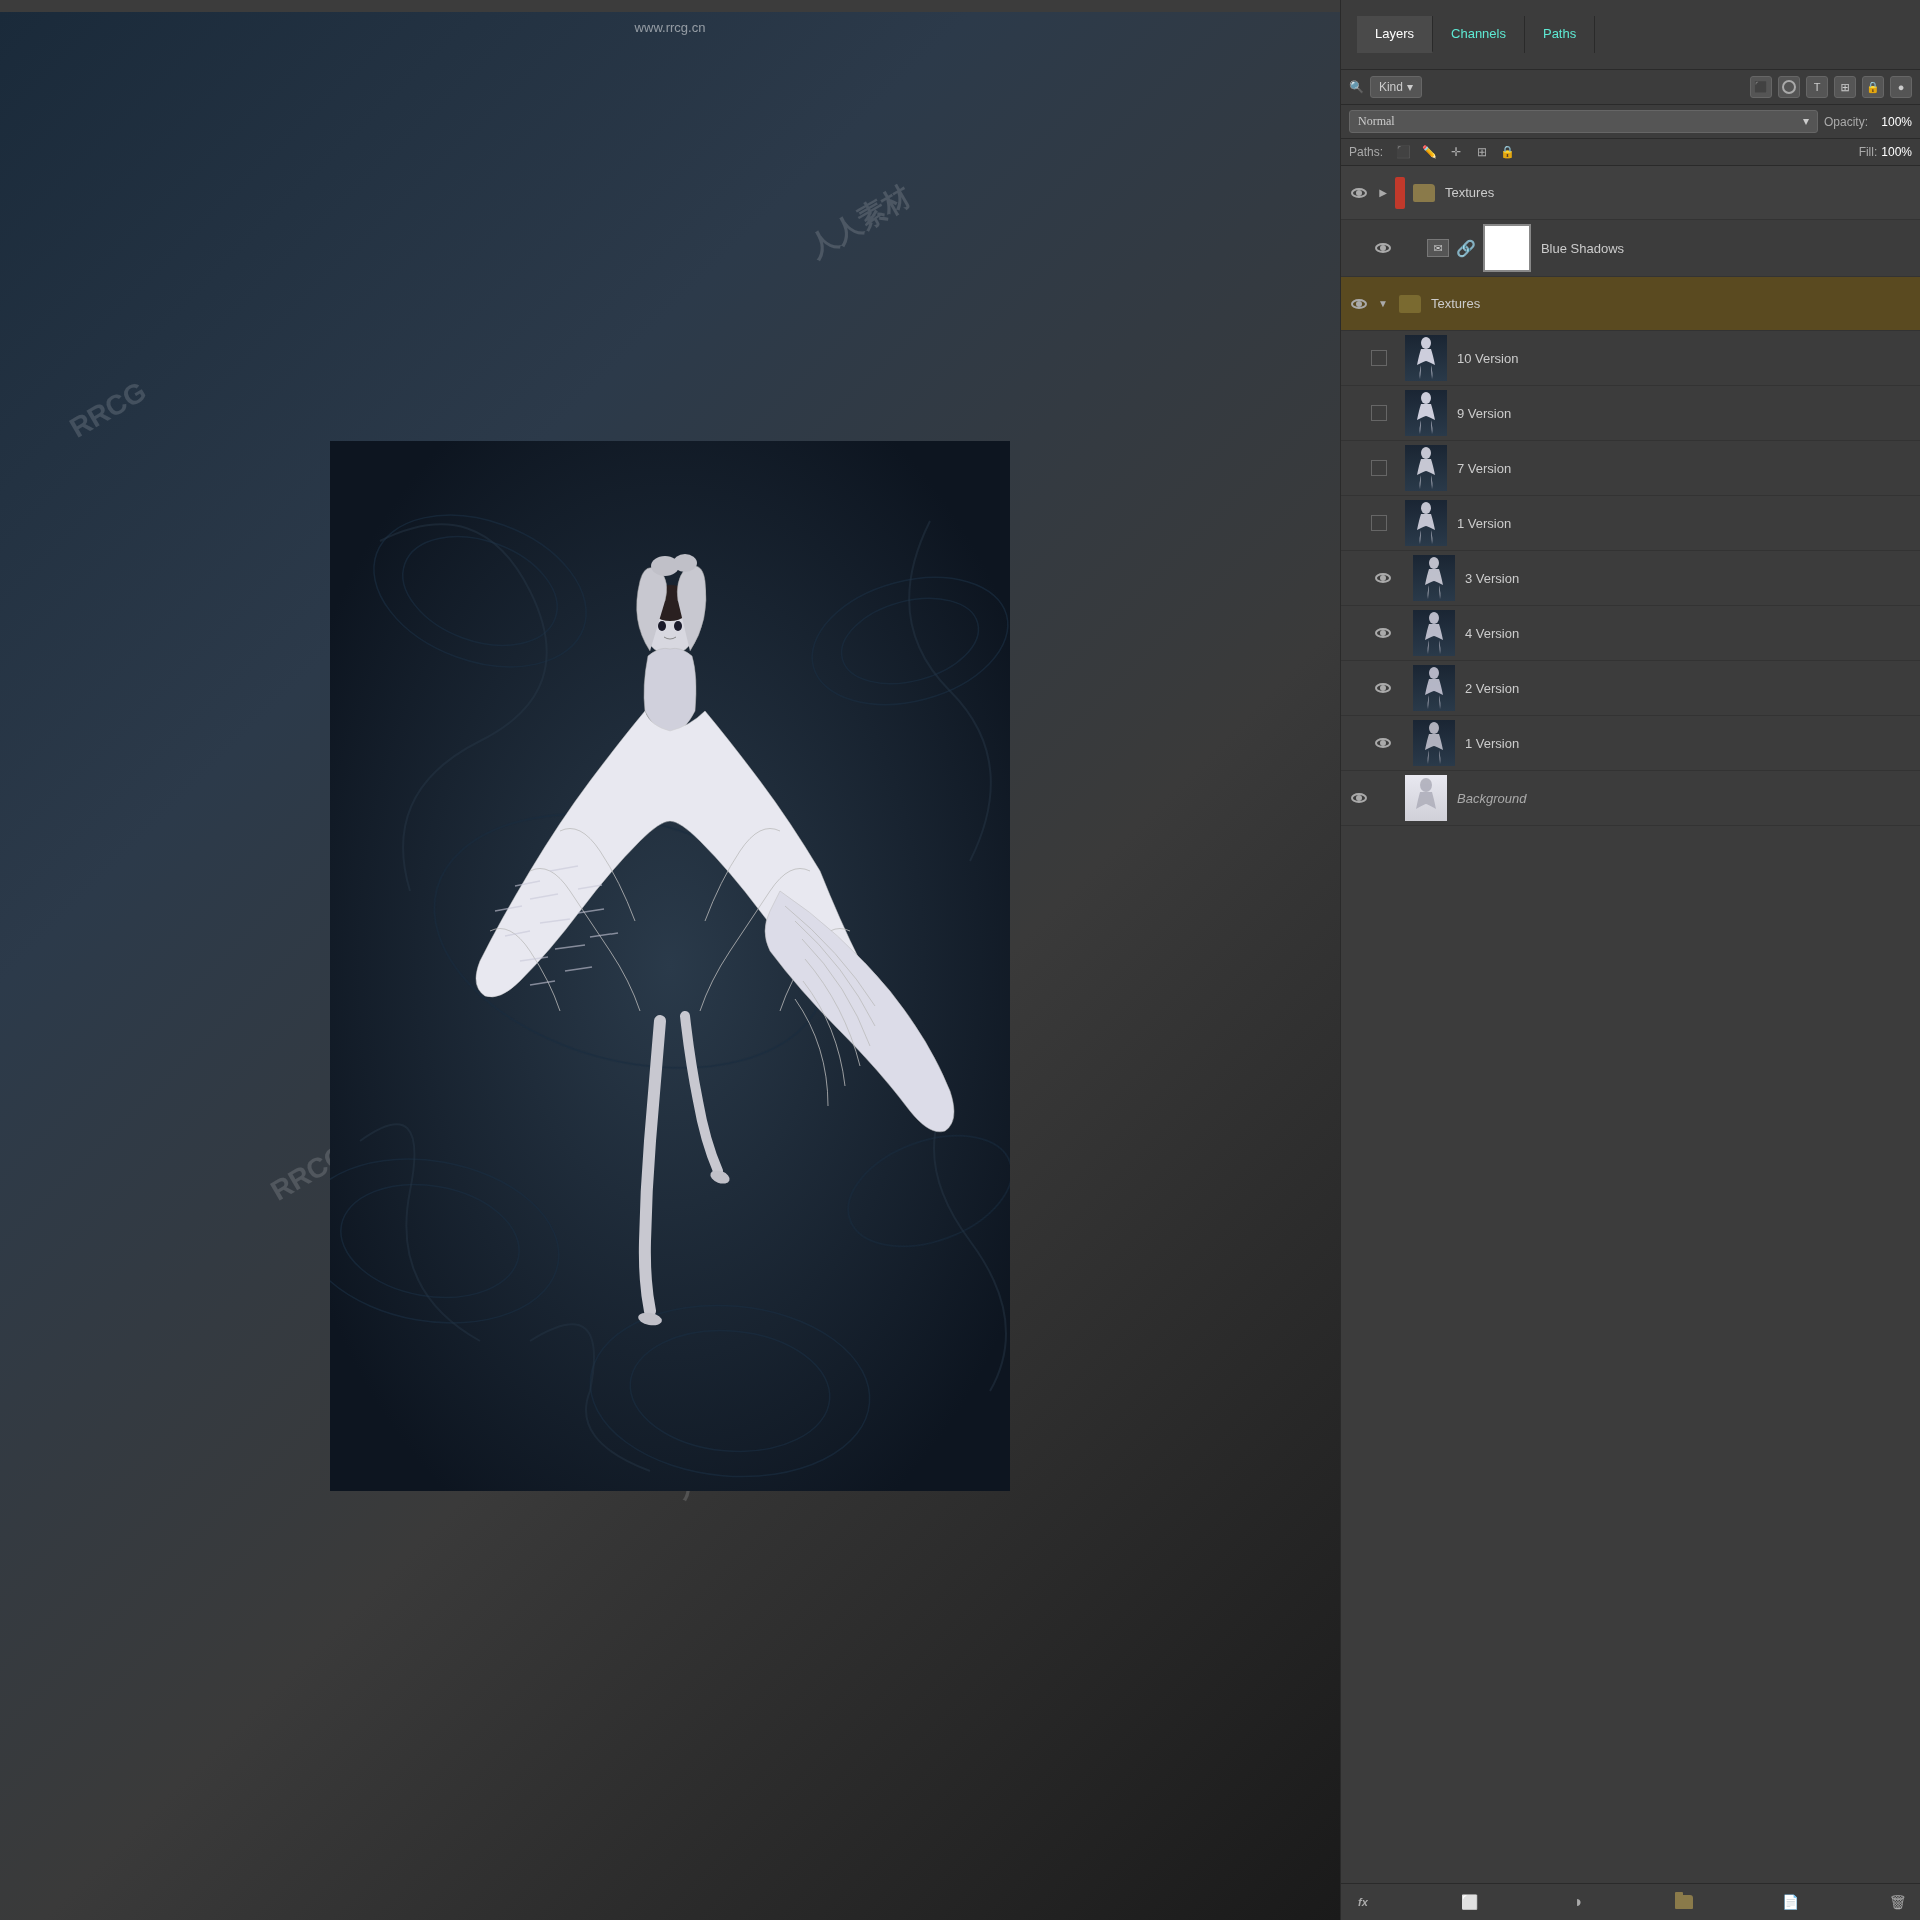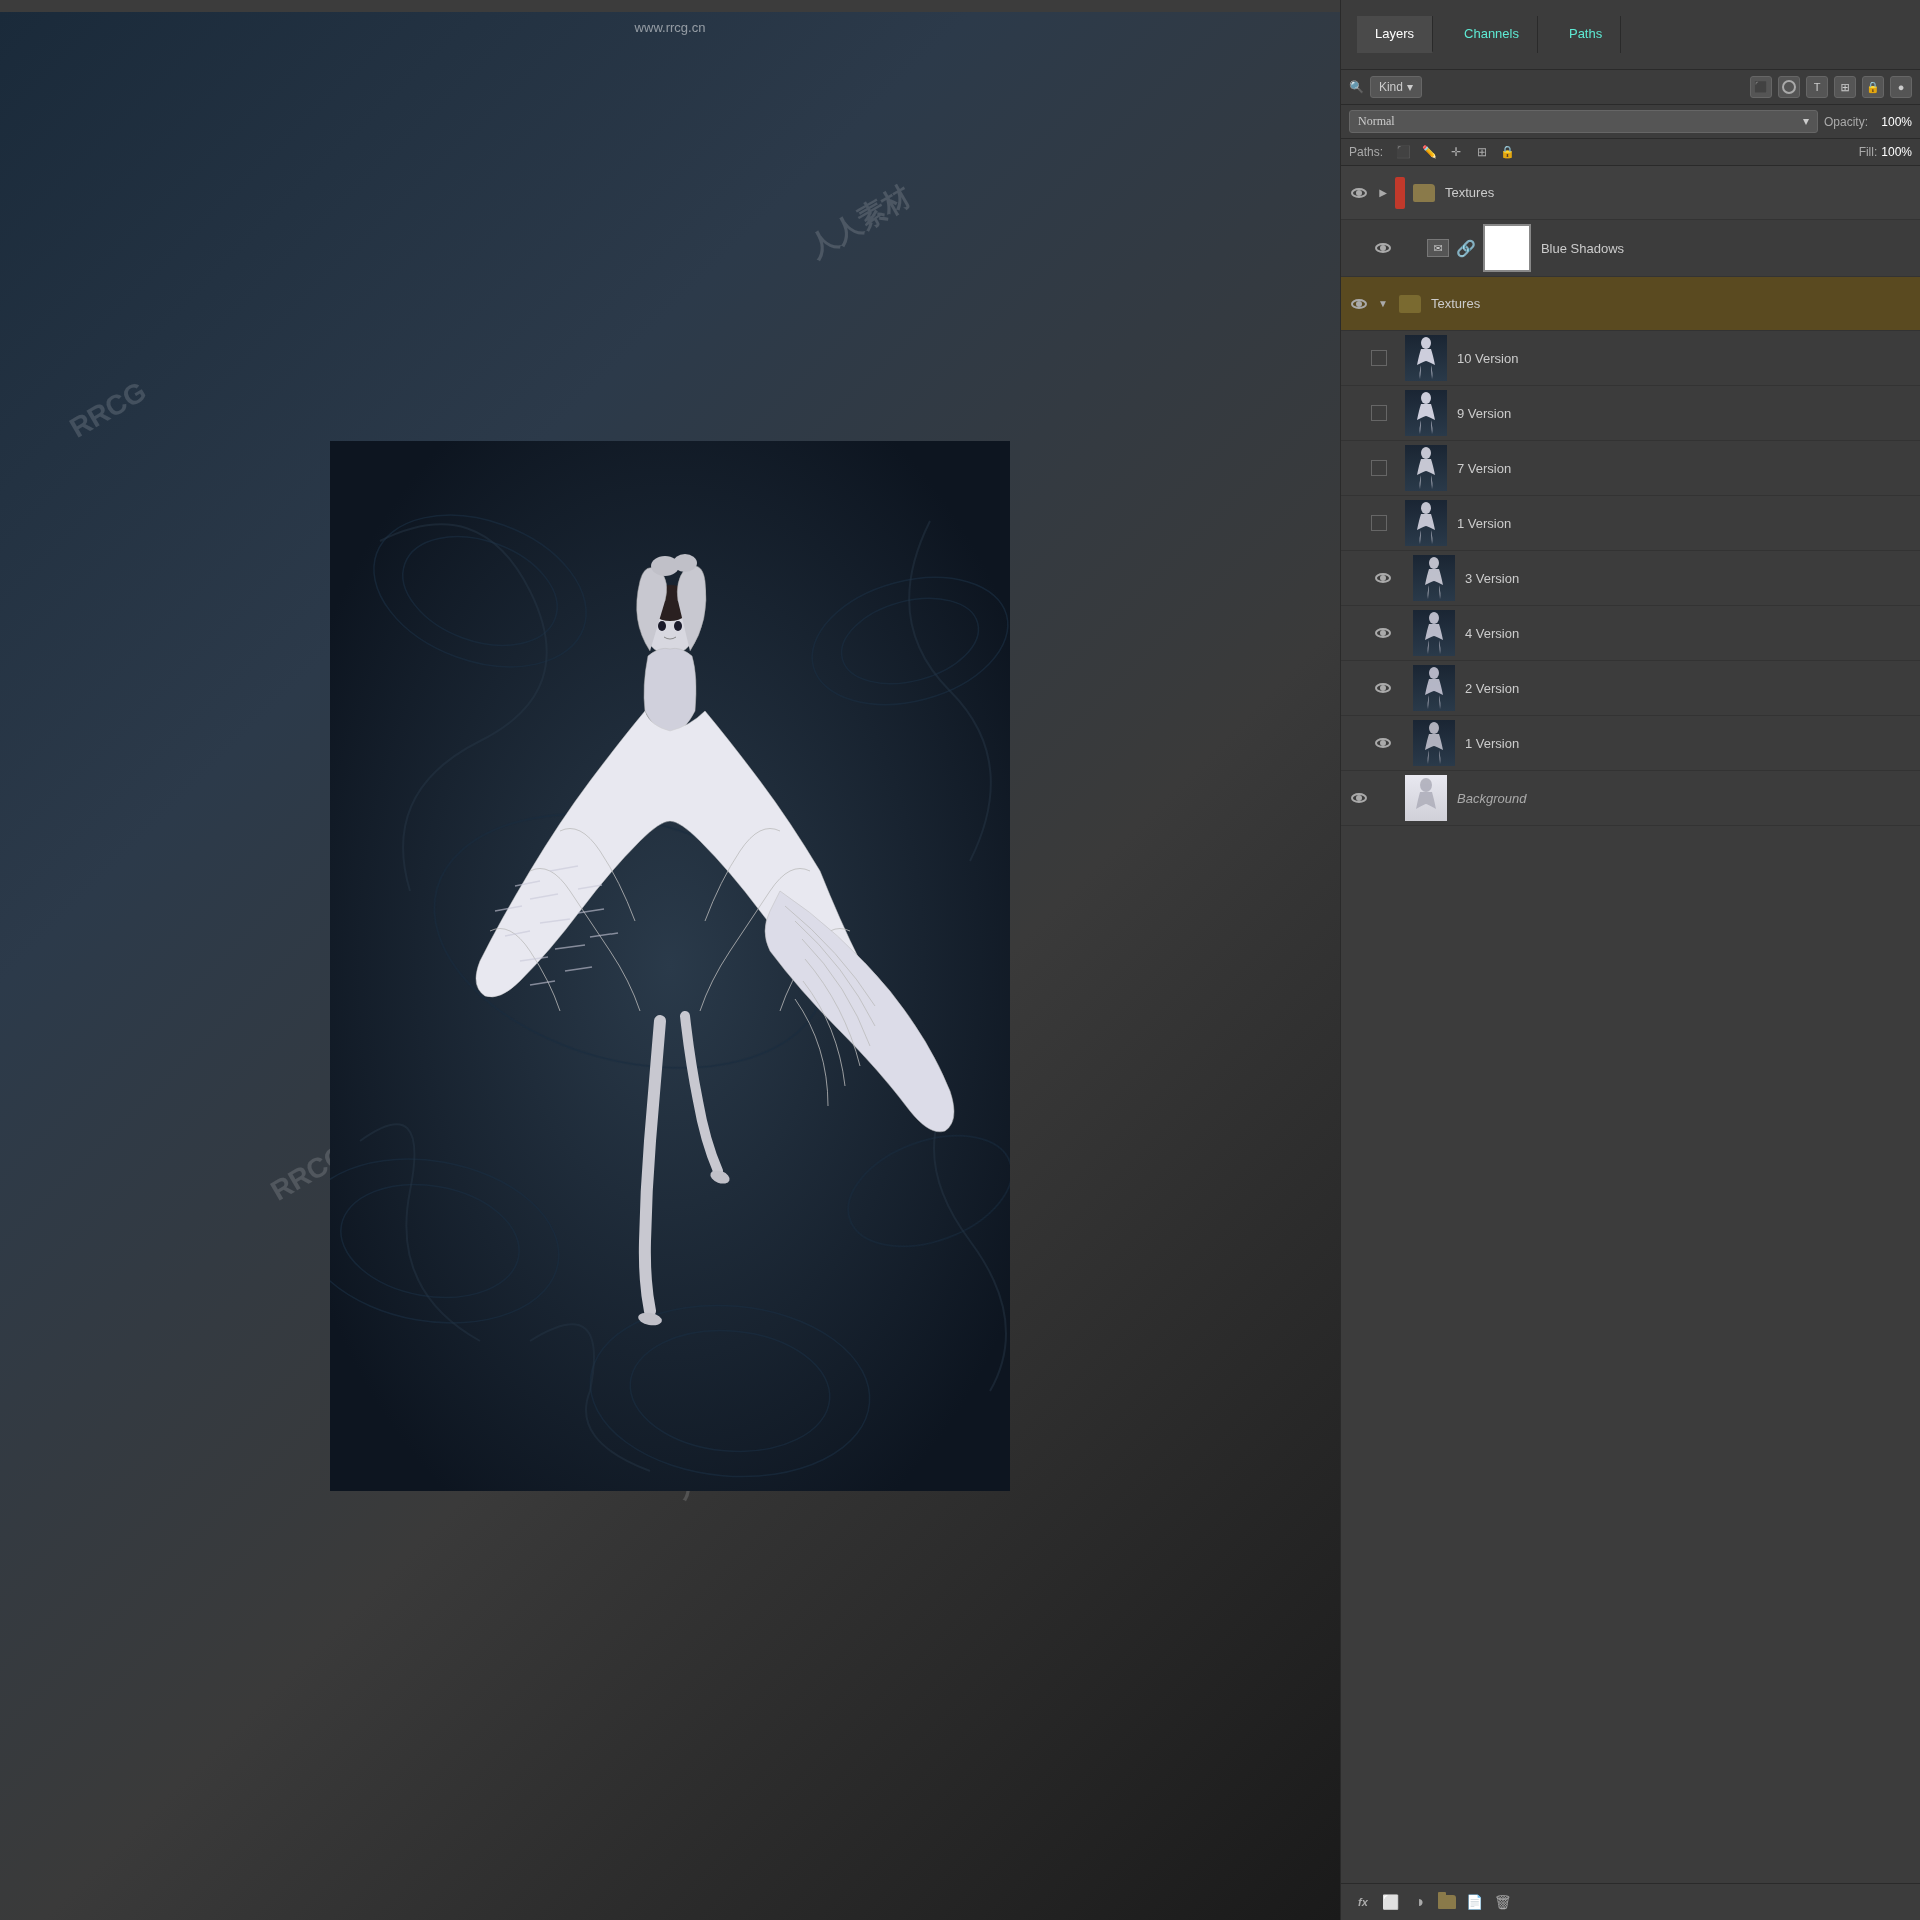--- a/index.html
+++ b/index.html
@@ -71,21 +71,20 @@
       flex-direction: column;
       border-left: 1px solid #2a2a2a;
     }
 
     
     .panel-tabs {
       display: flex;
       background: #3c3c3c;
       border-bottom: 1px solid #2a2a2a;
       padding: 16px;
-      gap: 13px;
     }
     .panel-tab {
       padding: 10px 18px;
       cursor: pointer;
       font-size: 13px;
       color: #5eead4;
       border-right: 1px solid #2a2a2a;
     }
     .panel-tab.active {
       background: #4a4a4a;
@@ -300,21 +299,21 @@
     }
     .layer-group-header.golden { background: #5a4a20; }
 
     
     .indent-1 { padding-left: 30px; }
 
     
     .layers-toolbar {
       display: flex;
       align-items: center;
-      justify-content: flex-start;
+      justify-content: space-between;
       padding: 6px 8px;
       background: #3c3c3c;
       border-top: 1px solid #2a2a2a;
     }
     .toolbar-btn {
       width: 28px;
       height: 24px;
       background: transparent;
       border: 1px solid transparent;
       border-radius: 3px;

